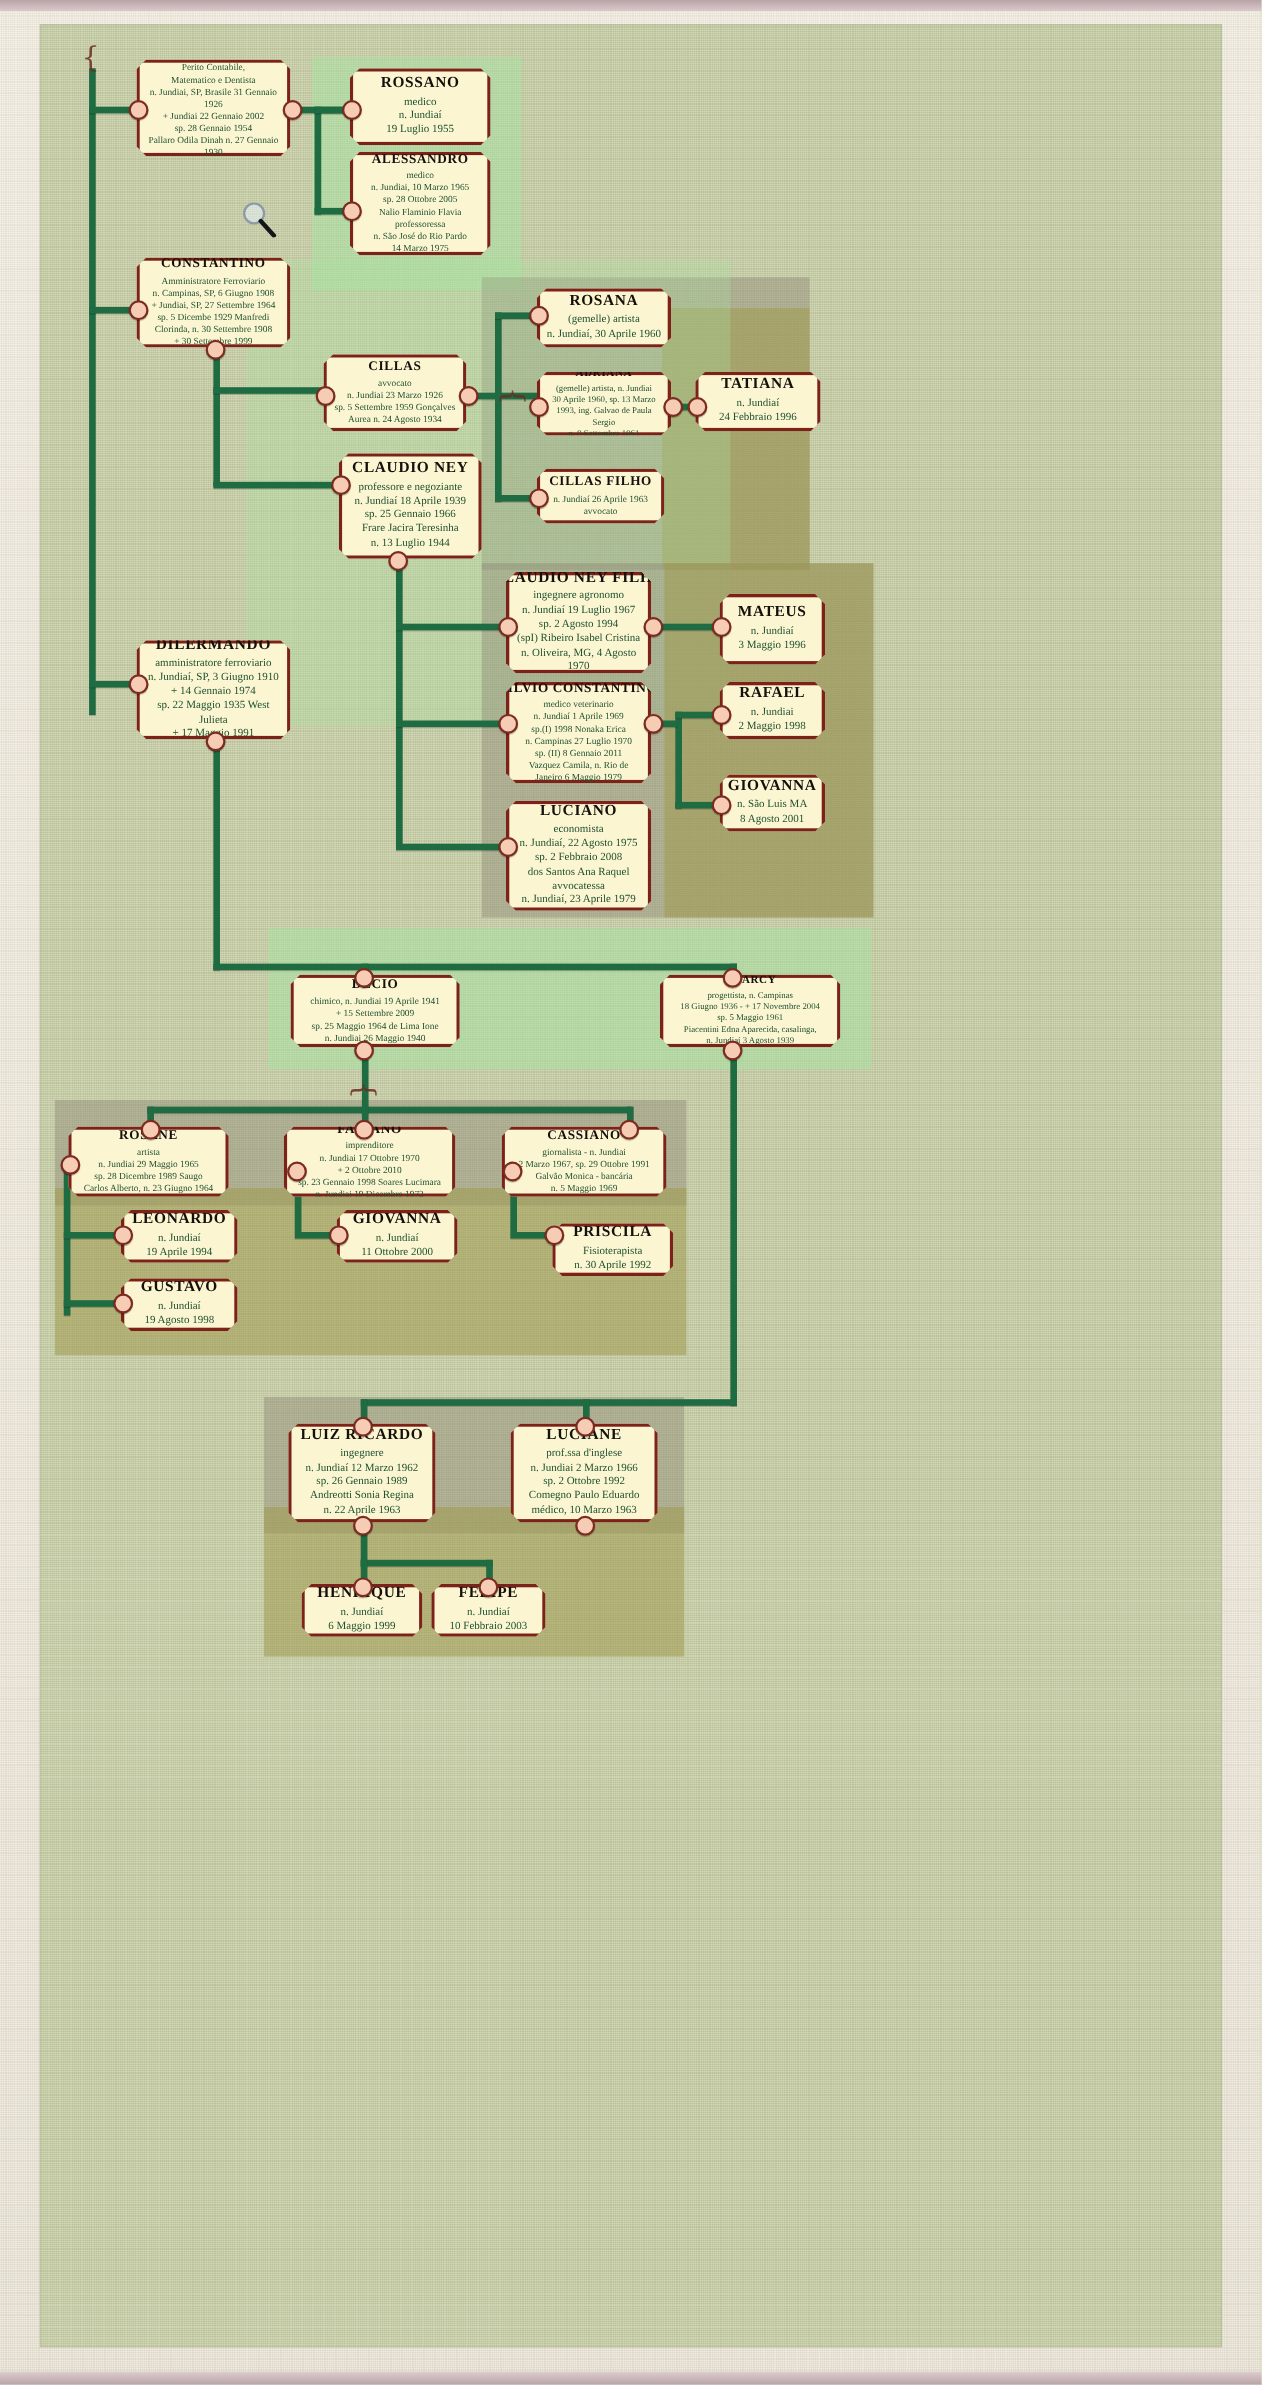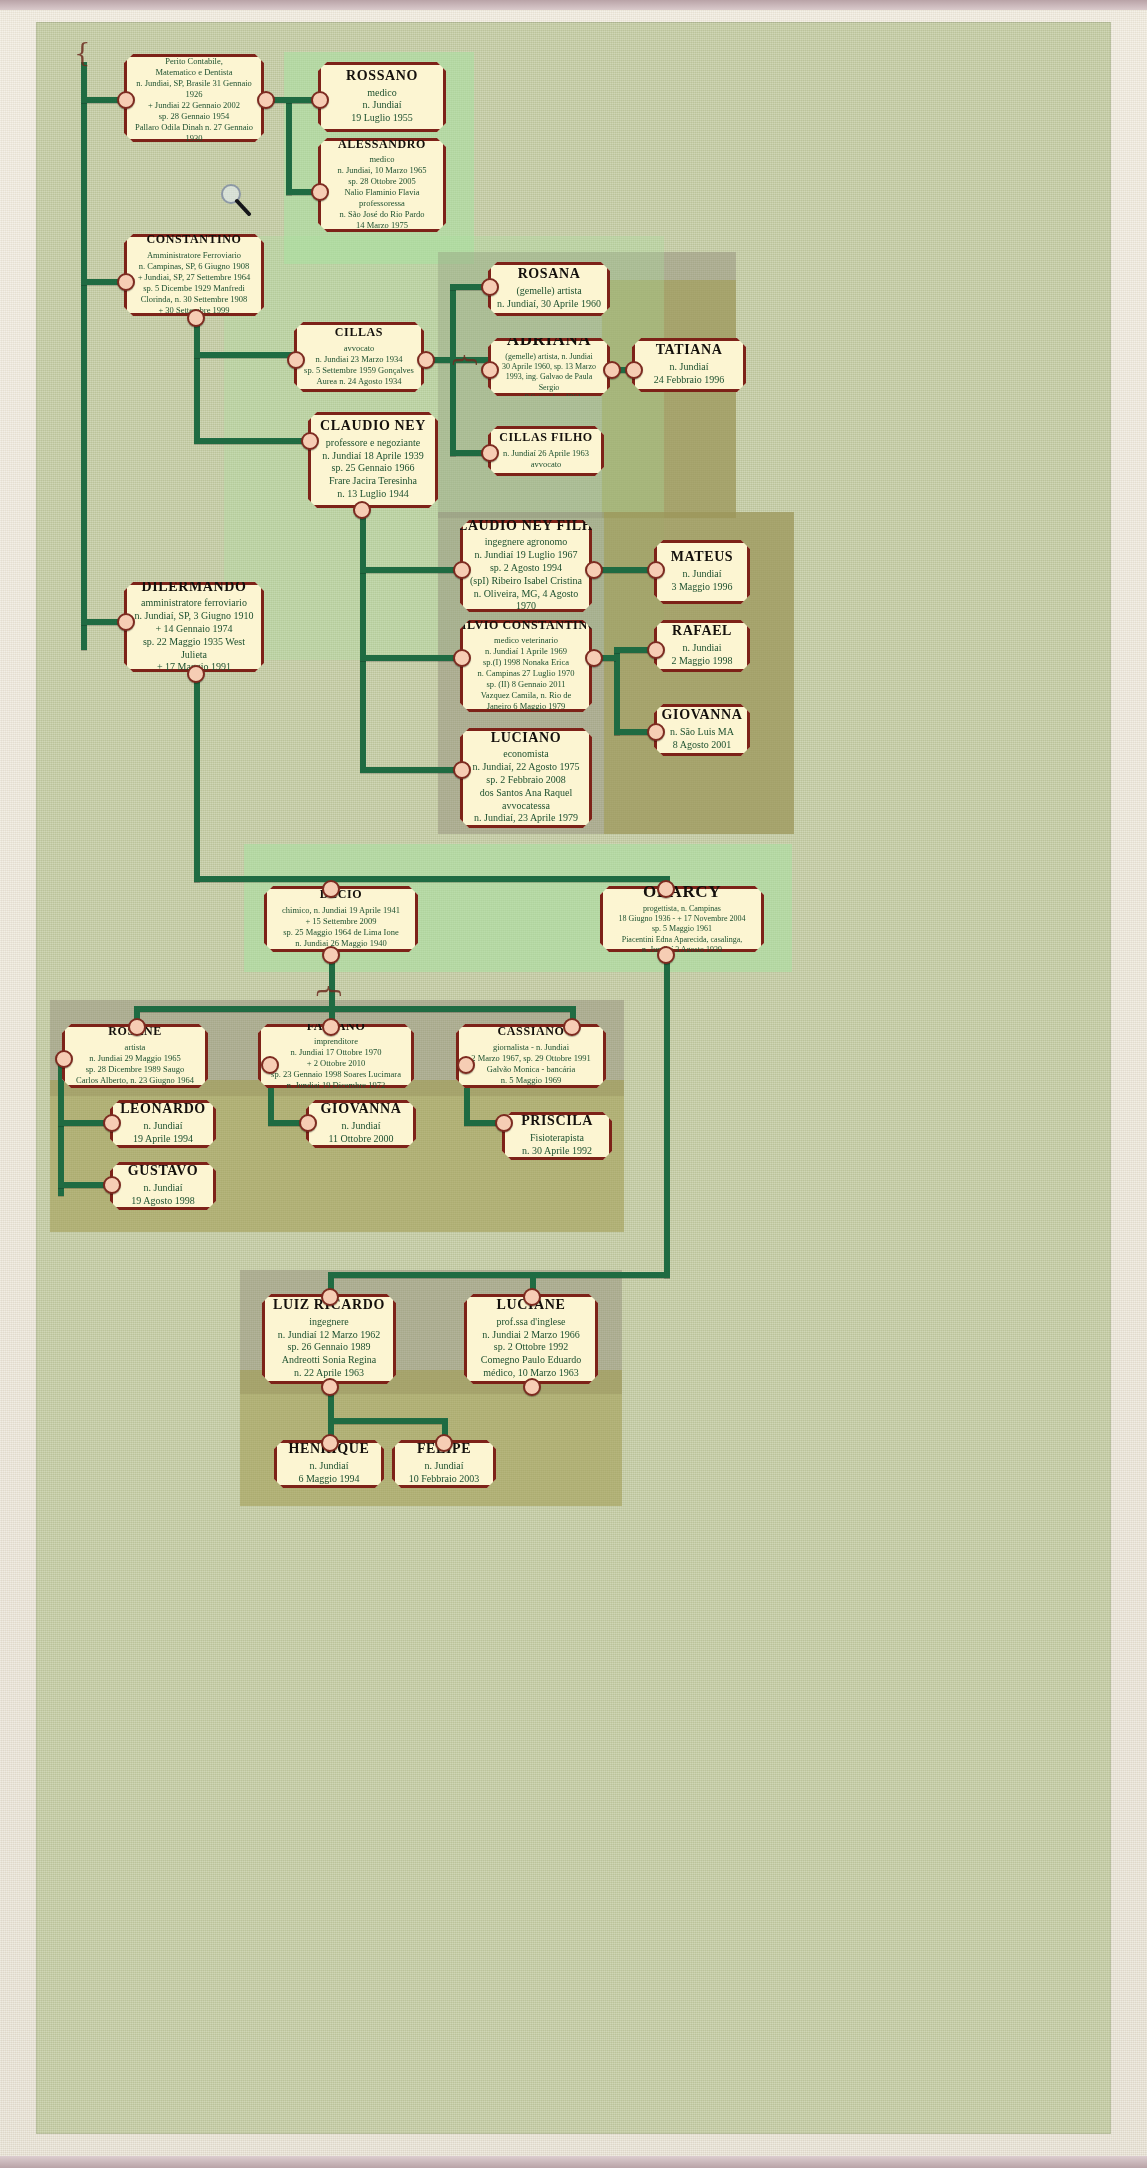--- a/index.html
+++ b/index.html
@@ -66,21 +66,21 @@
     display:flex;flex-direction:column;align-items:center;justify-content:center;
   }
   .node .nm{
     font-family:"Liberation Serif", serif;
     color:#14100c;font-weight:700;letter-spacing:.6px;
     font-size:14px;line-height:1.12;margin-bottom:3px;white-space:nowrap;
   }
   .node .ln{font-size:10px;line-height:1.28;color:#1e5130;}
   .node.sm .nm{font-size:12px;}
   .node.sm .ln{font-size:8.5px;line-height:1.3;}
-  .node.xs .nm{font-size:17px;font-family:Liberation Serif, serif;}
+  .node.xs .nm{font-size:10px;font-family:Liberation Serif, serif;}
   .node.xs .ln{font-size:8px;line-height:1.28;}
 
   
   .scroll{position:absolute;color:#6d2d20;font-size:26px;line-height:1;z-index:7;
     font-family:"DejaVu Serif", serif;opacity:.85;}
   .scroll.horiz{transform:rotate(90deg);}
 
   
   #magnifier{position:absolute;left:182px;top:160px;width:34px;height:34px;z-index:20;}
 </style>
@@ -223,21 +223,21 @@
   <div class="node" style="left:452px;top:240px;width:122px;height:54px;">
     <div class="nm">ROSANA</div>
     <div class="ln">(gemelle) artista</div>
     <div class="ln">n. Jundiaí, 30 Aprile 1960</div>
   </div>
   <div class="dot" style="left:445px;top:256px;"></div>
 
   <div class="node sm" style="left:258px;top:300px;width:130px;height:70px;">
     <div class="nm">CILLAS</div>
     <div class="ln">avvocato</div>
-    <div class="ln">n. Jundiai 23 Marzo 1934</div>
+    <div class="ln">n. Jundiai 23 Marzo 1926</div>
     <div class="ln">sp. 5 Settembre 1959 Gonçalves</div>
     <div class="ln">Aurea n. 24 Agosto 1934</div>
   </div>
   <div class="dot" style="left:251px;top:329px;"></div>
   <div class="dot" style="left:381px;top:329px;"></div>
 
   <div class="node xs" style="left:452px;top:316px;width:122px;height:58px;">
     <div class="nm">ADRIANA</div>
     <div class="ln">(gemelle) artista, n. Jundiai</div>
     <div class="ln">30 Aprile 1960, sp. 13 Marzo</div>
@@ -437,21 +437,21 @@
     <div class="ln">sp. 2 Ottobre 1992</div>
     <div class="ln">Comegno Paulo Eduardo</div>
     <div class="ln">médico, 10 Marzo 1963</div>
   </div>
   <div class="dot" style="left:487px;top:1266px;"></div>
   <div class="dot" style="left:487px;top:1356px;"></div>
 
   <div class="node" style="left:238px;top:1418px;width:110px;height:48px;">
     <div class="nm">HENRIQUE</div>
     <div class="ln">n. Jundiaí</div>
-    <div class="ln">6 Maggio 1994</div>
+    <div class="ln">6 Maggio 1999</div>
   </div>
   <div class="dot" style="left:285px;top:1412px;"></div>
 
   <div class="node" style="left:356px;top:1418px;width:104px;height:48px;">
     <div class="nm">FELIPE</div>
     <div class="ln">n.  Jundiaí</div>
     <div class="ln">10 Febbraio 2003</div>
   </div>
   <div class="dot" style="left:399px;top:1412px;"></div>
 

